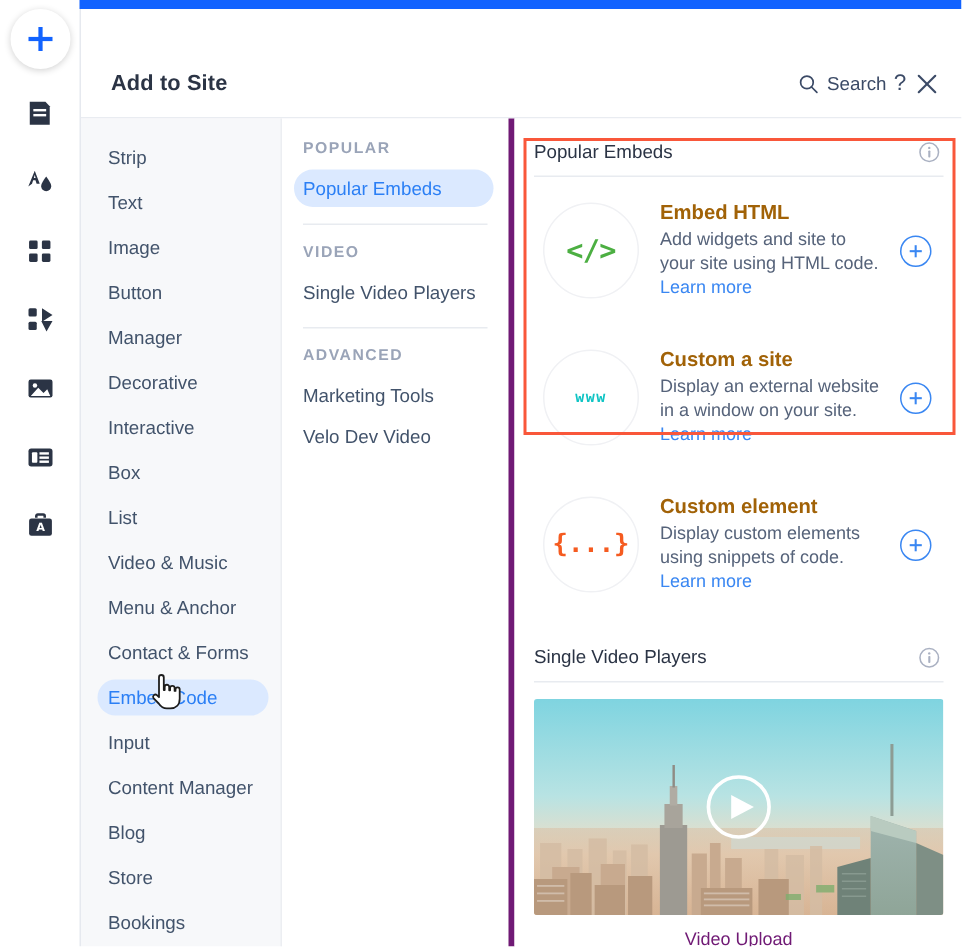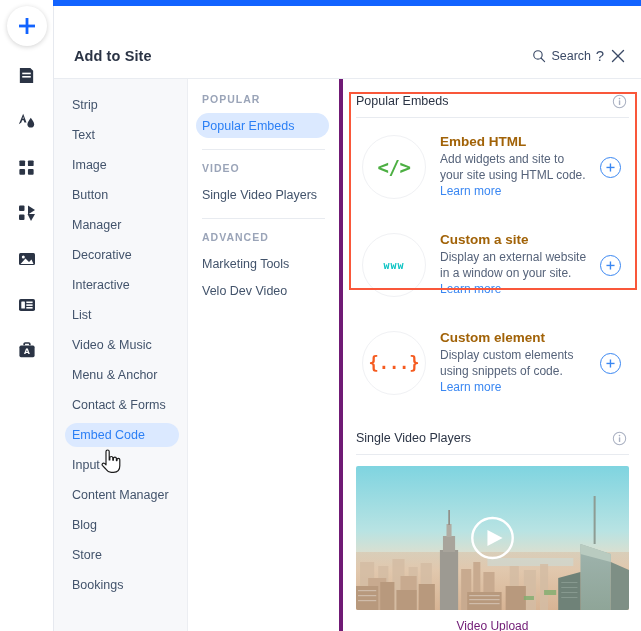--- a/index.html
+++ b/index.html
@@ -389,20 +389,23 @@
           <div class="nav-item">
             <span>Manager</span>
           </div>
           <div class="nav-item">
             <span>Decorative</span>
           </div>
           <div class="nav-item">
             <span>Interactive</span>
           </div>
           <div class="nav-item">
+            <span>Box</span>
+          </div>
+          <div class="nav-item">
             <span>List</span>
           </div>
           <div class="nav-item">
             <span>Video &amp; Music</span>
           </div>
           <div class="nav-item">
             <span>Menu &amp; Anchor</span>
           </div>
           <div class="nav-item">
             <span>Contact &amp; Forms</span>

